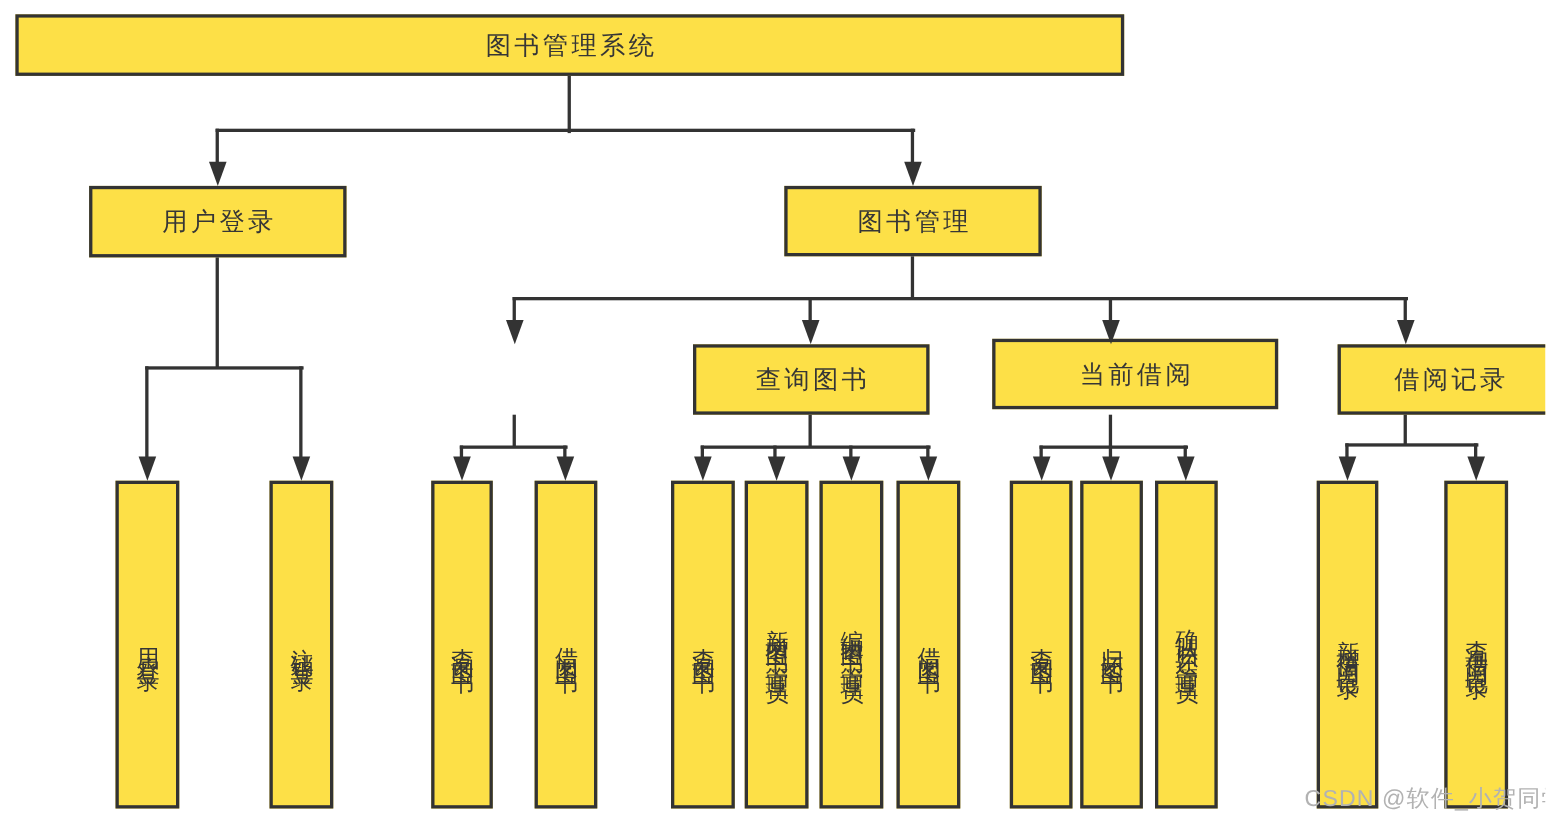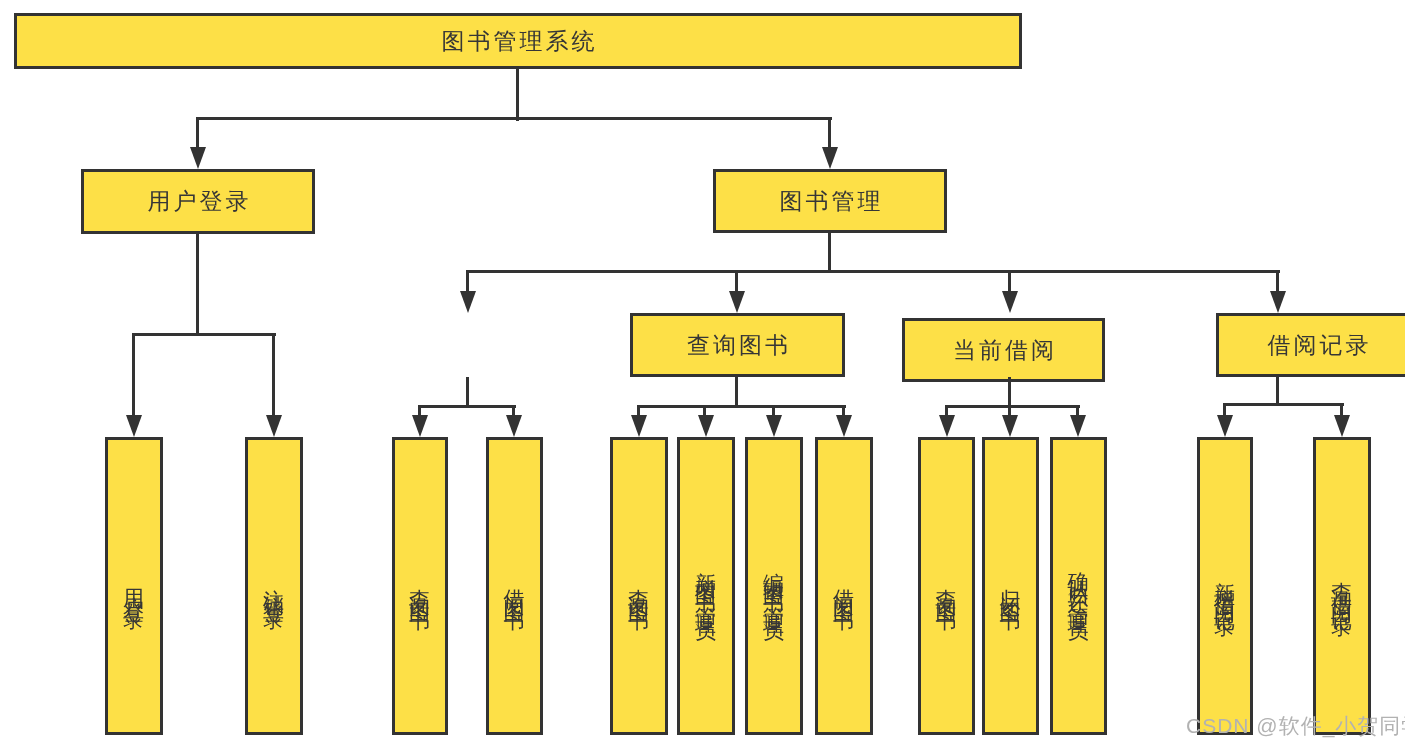--- a/index.html
+++ b/index.html
@@ -67,21 +67,21 @@
   <div class="node h" style="left:81px;top:169px;width:234px;height:65px">
     <span>用户登录</span>
   </div>
   <div class="node h" style="left:713px;top:169px;width:234px;height:64px">
     <span>图书管理</span>
   </div>
 
   <div class="node h" style="left:630px;top:313px;width:215px;height:64px">
     <span>查询图书</span>
   </div>
-  <div class="node h" style="left:902px;top:318px;width:203px;height:64px">
+  <div class="node h" style="left:902px;top:308px;width:260px;height:64px">
     <span>当前借阅</span>
   </div>
   <div class="node h" style="left:1216px;top:313px;width:204px;height:64px">
     <span>借阅记录</span>
   </div>
 
   <div class="node v" style="left:105px;top:437px;width:58px;height:298px">
     <span>用户登录</span>
   </div>
   <div class="node v" style="left:245px;top:437px;width:58px;height:298px">

